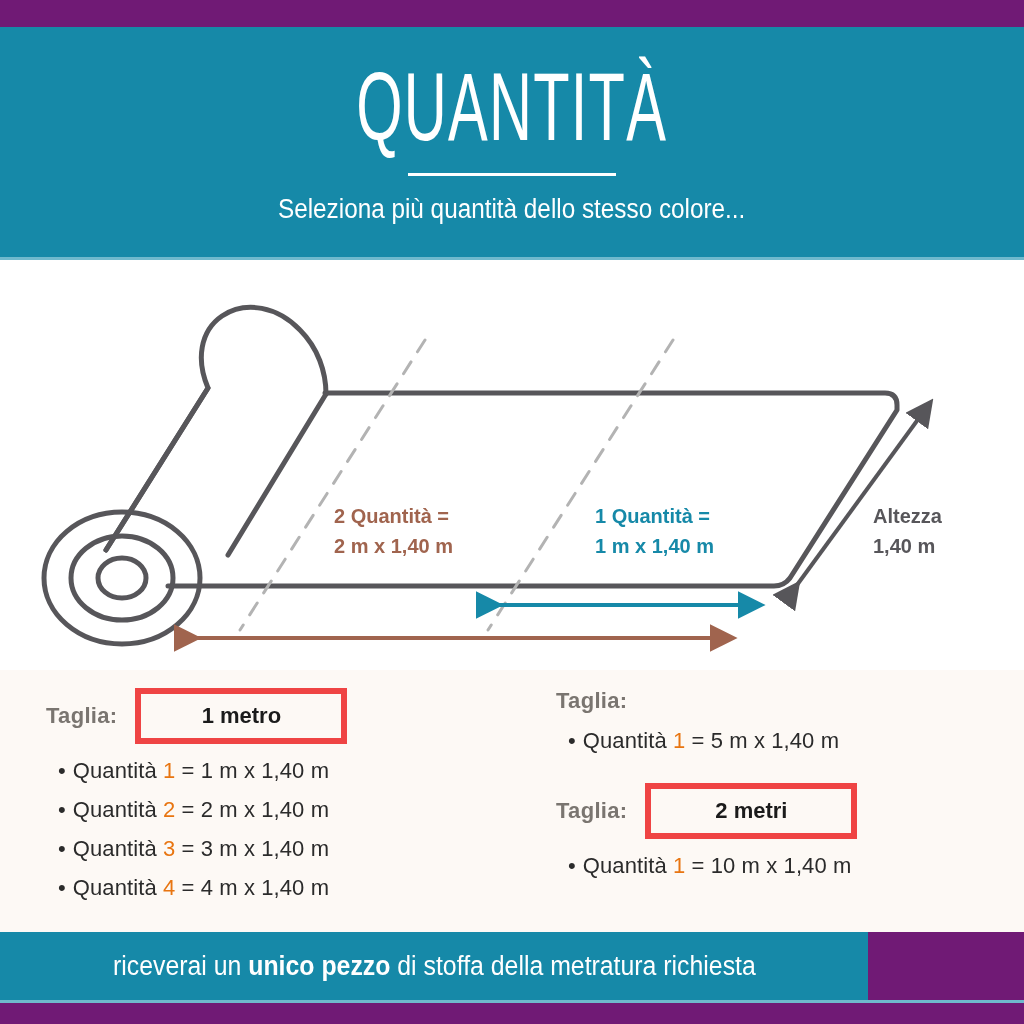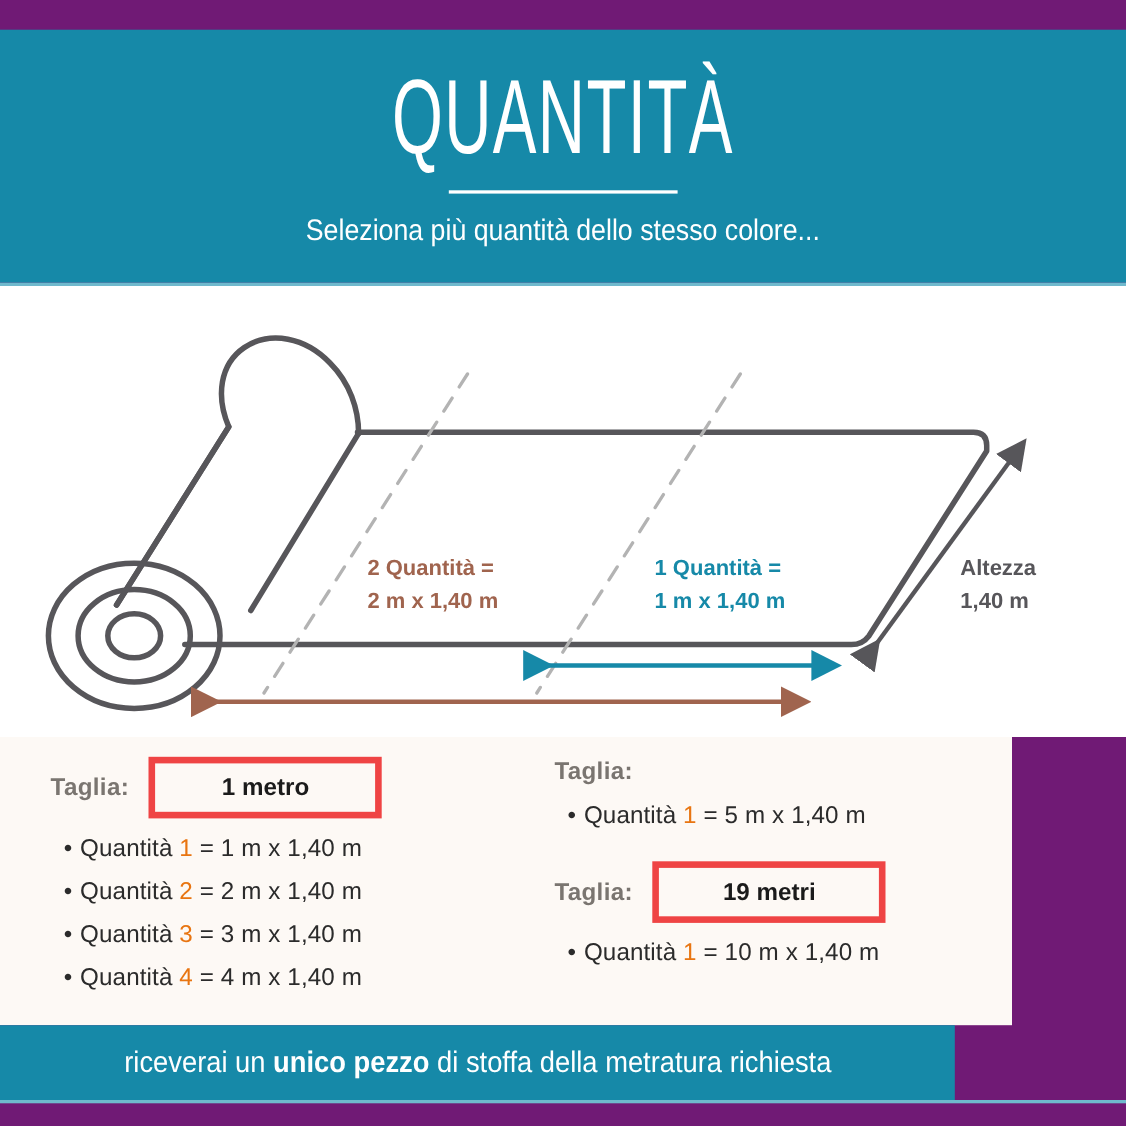--- a/index.html
+++ b/index.html
@@ -47,21 +47,21 @@
   }
   .diagram svg { display: block; }
 
   .lbl { font-family: "Liberation Sans", sans-serif; font-weight: bold; }
   .lbl-brown { fill: #a0644e; font-size: 20px; }
   .lbl-teal  { fill: #1689a8; font-size: 20px; }
   .lbl-gray  { fill: #57565a; font-size: 20px; }
 
   
   .cream {
-    position: absolute; left: 0; top: 670px; width: 920px; height: 262px;
+    position: absolute; left: 0; top: 670px; width: 1024px; height: 262px;
     background: #fdf9f5;
     display: flex;
   }
   .col {
     flex: 1 1 50%;
     padding: 18px 0 0 46px;
   }
   .col.right { padding-left: 44px; }
 
   .taglia-row {
@@ -221,21 +221,21 @@
         <span class="taglia-label">Taglia:</span>
       </div>
       <ul class="bullets">
         <li><span class="dot">•</span><span>Quantità </span><span class="qty-num">1</span><span> = 5 m x 1,40 m</span></li>
       </ul>
 
       <div class="gap-block"></div>
 
       <div class="taglia-row">
         <span class="taglia-label">Taglia:</span>
-        <span class="taglia-box">19 metri</span>
+        <span class="taglia-box">2 metri</span>
       </div>
       <ul class="bullets">
         <li><span class="dot">•</span><span>Quantità </span><span class="qty-num">1</span><span> = 10 m x 1,40 m</span></li>
       </ul>
     </div>
   </div>
 
   <div class="footer">
     <div class="footer-text"><span>riceverai un </span><b>unico pezzo</b><span> di stoffa della metratura richiesta</span></div>
   </div>

